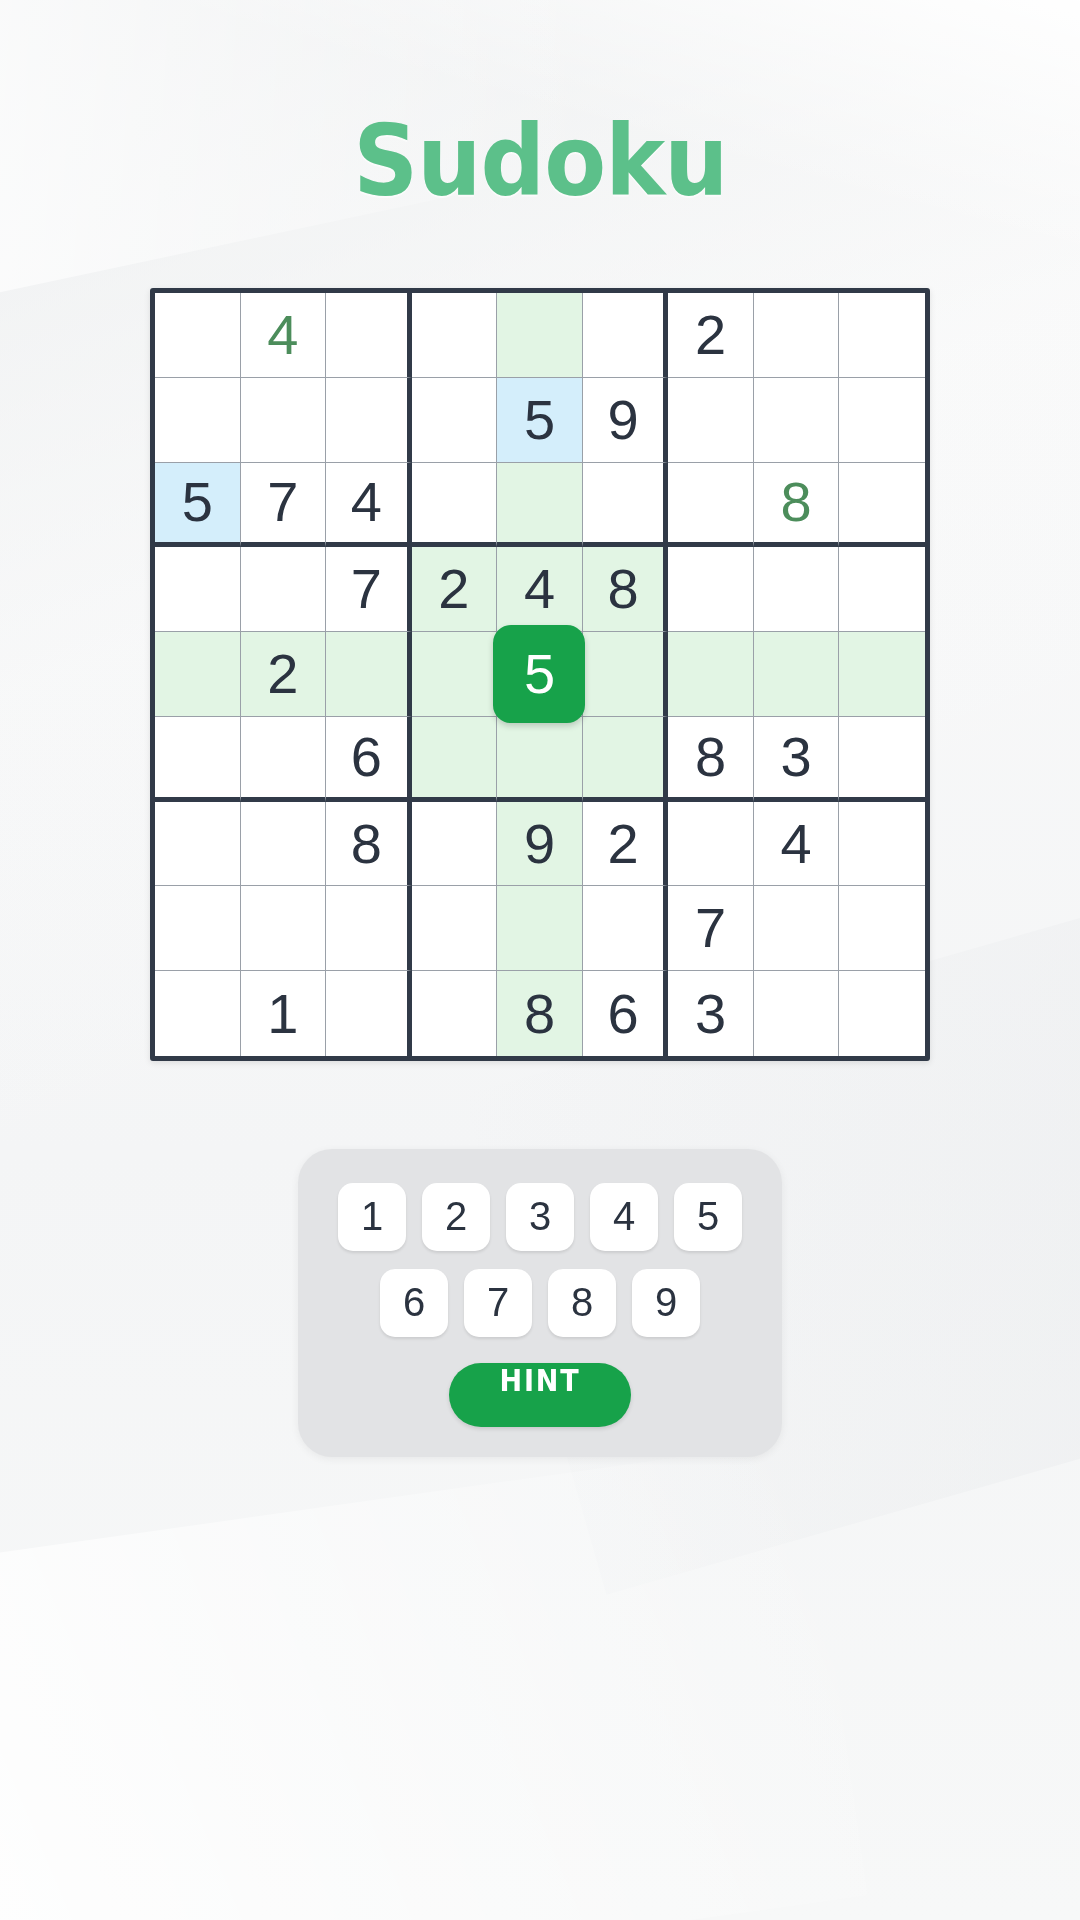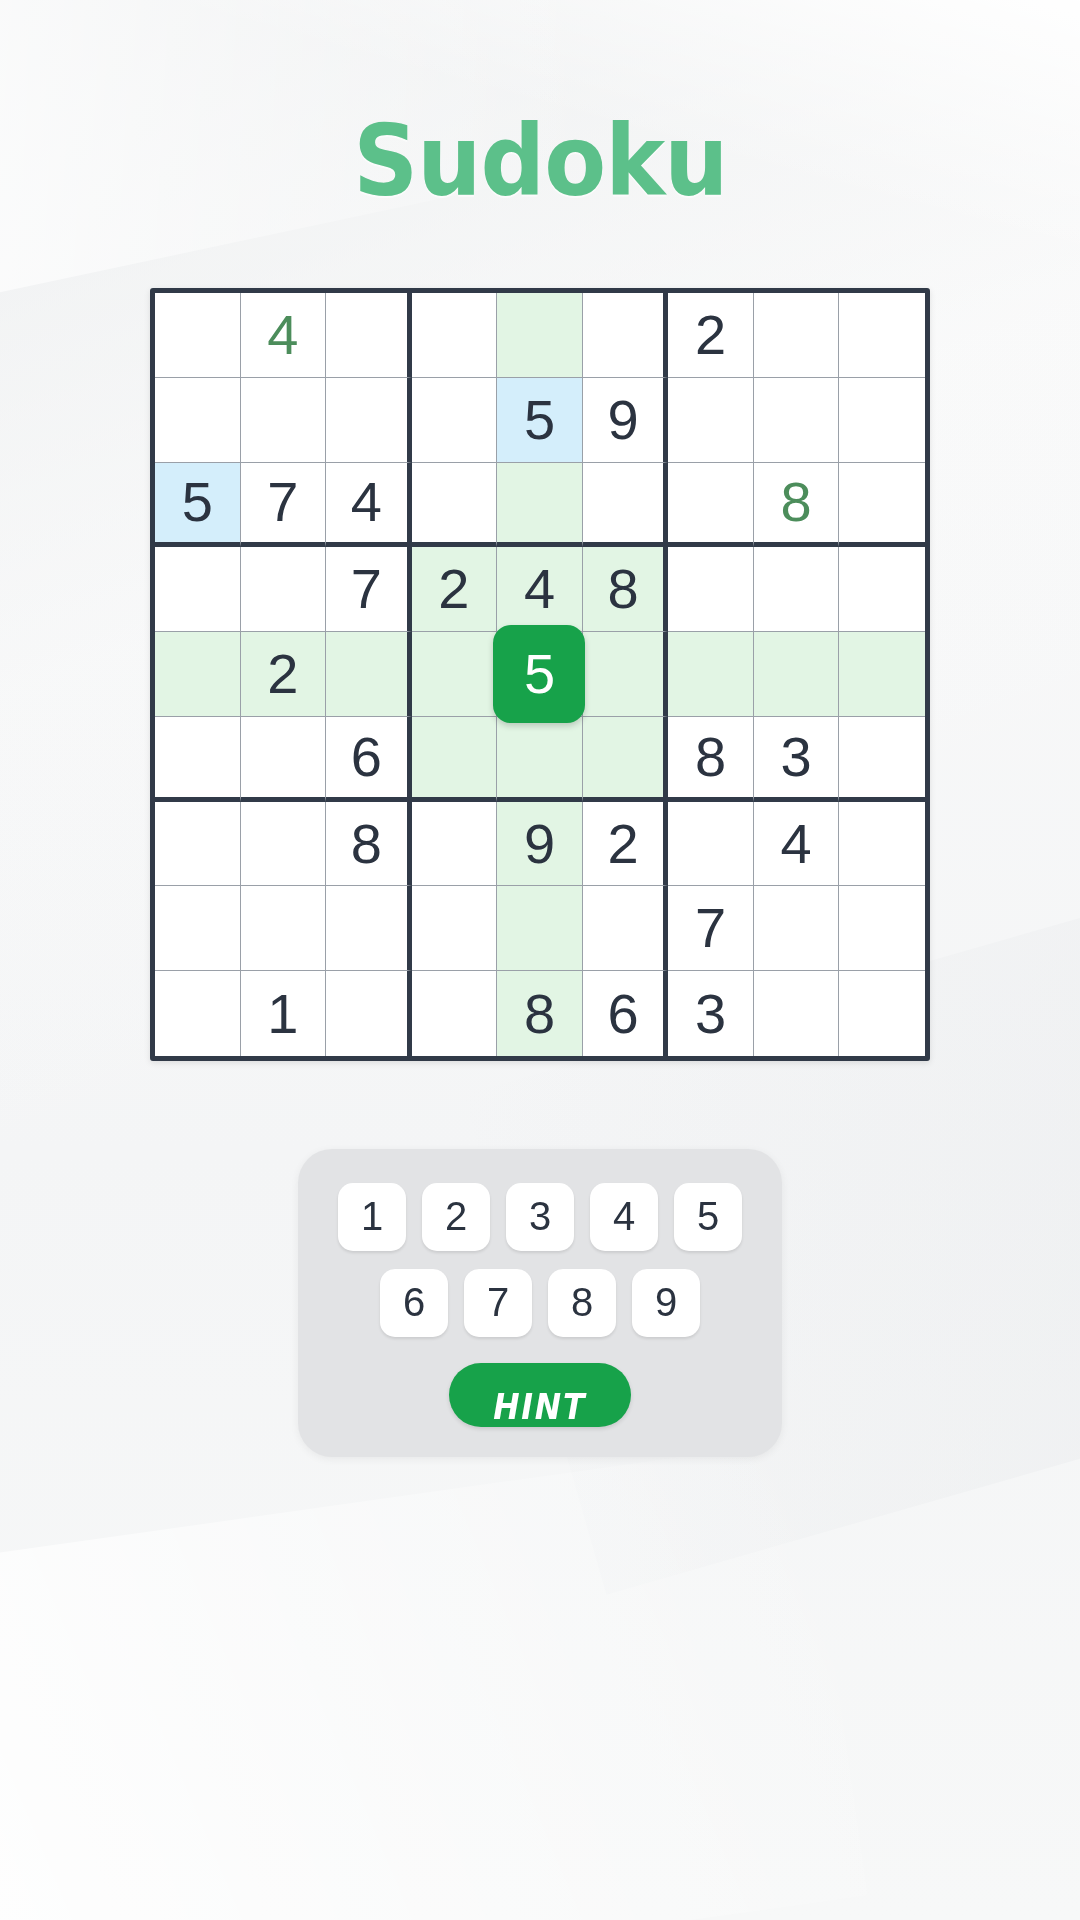--- a/index.html
+++ b/index.html
@@ -160,29 +160,28 @@
 
   .action-btn {
     width: 182px;
     height: 64px;
     border-radius: 32px;
     background: #17a24a;
     border: none;
     color: #ffffff;
     font-family: "DejaVu Sans", sans-serif;
     font-weight: bold;
-    font-size: 35px;
+    font-size: 30px;
     letter-spacing: 2px;
     transform: none;
     display: flex;
-    align-items: flex-end;
+    align-items: flex-start;
     justify-content: center;
     box-shadow: 0 2px 4px rgba(0,0,0,0.12);
     cursor: pointer;
-    font-style: italic;
   }
   .action-btn span { transform: scaleX(0.9); display: inline-block; }
 </style>
 </head>
 <body>
 
 <div class="bg-sheen"></div>
 <div class="bg-streak streak-a"></div>
 <div class="bg-streak streak-b"></div>
 <div class="bg-streak streak-c"></div>

